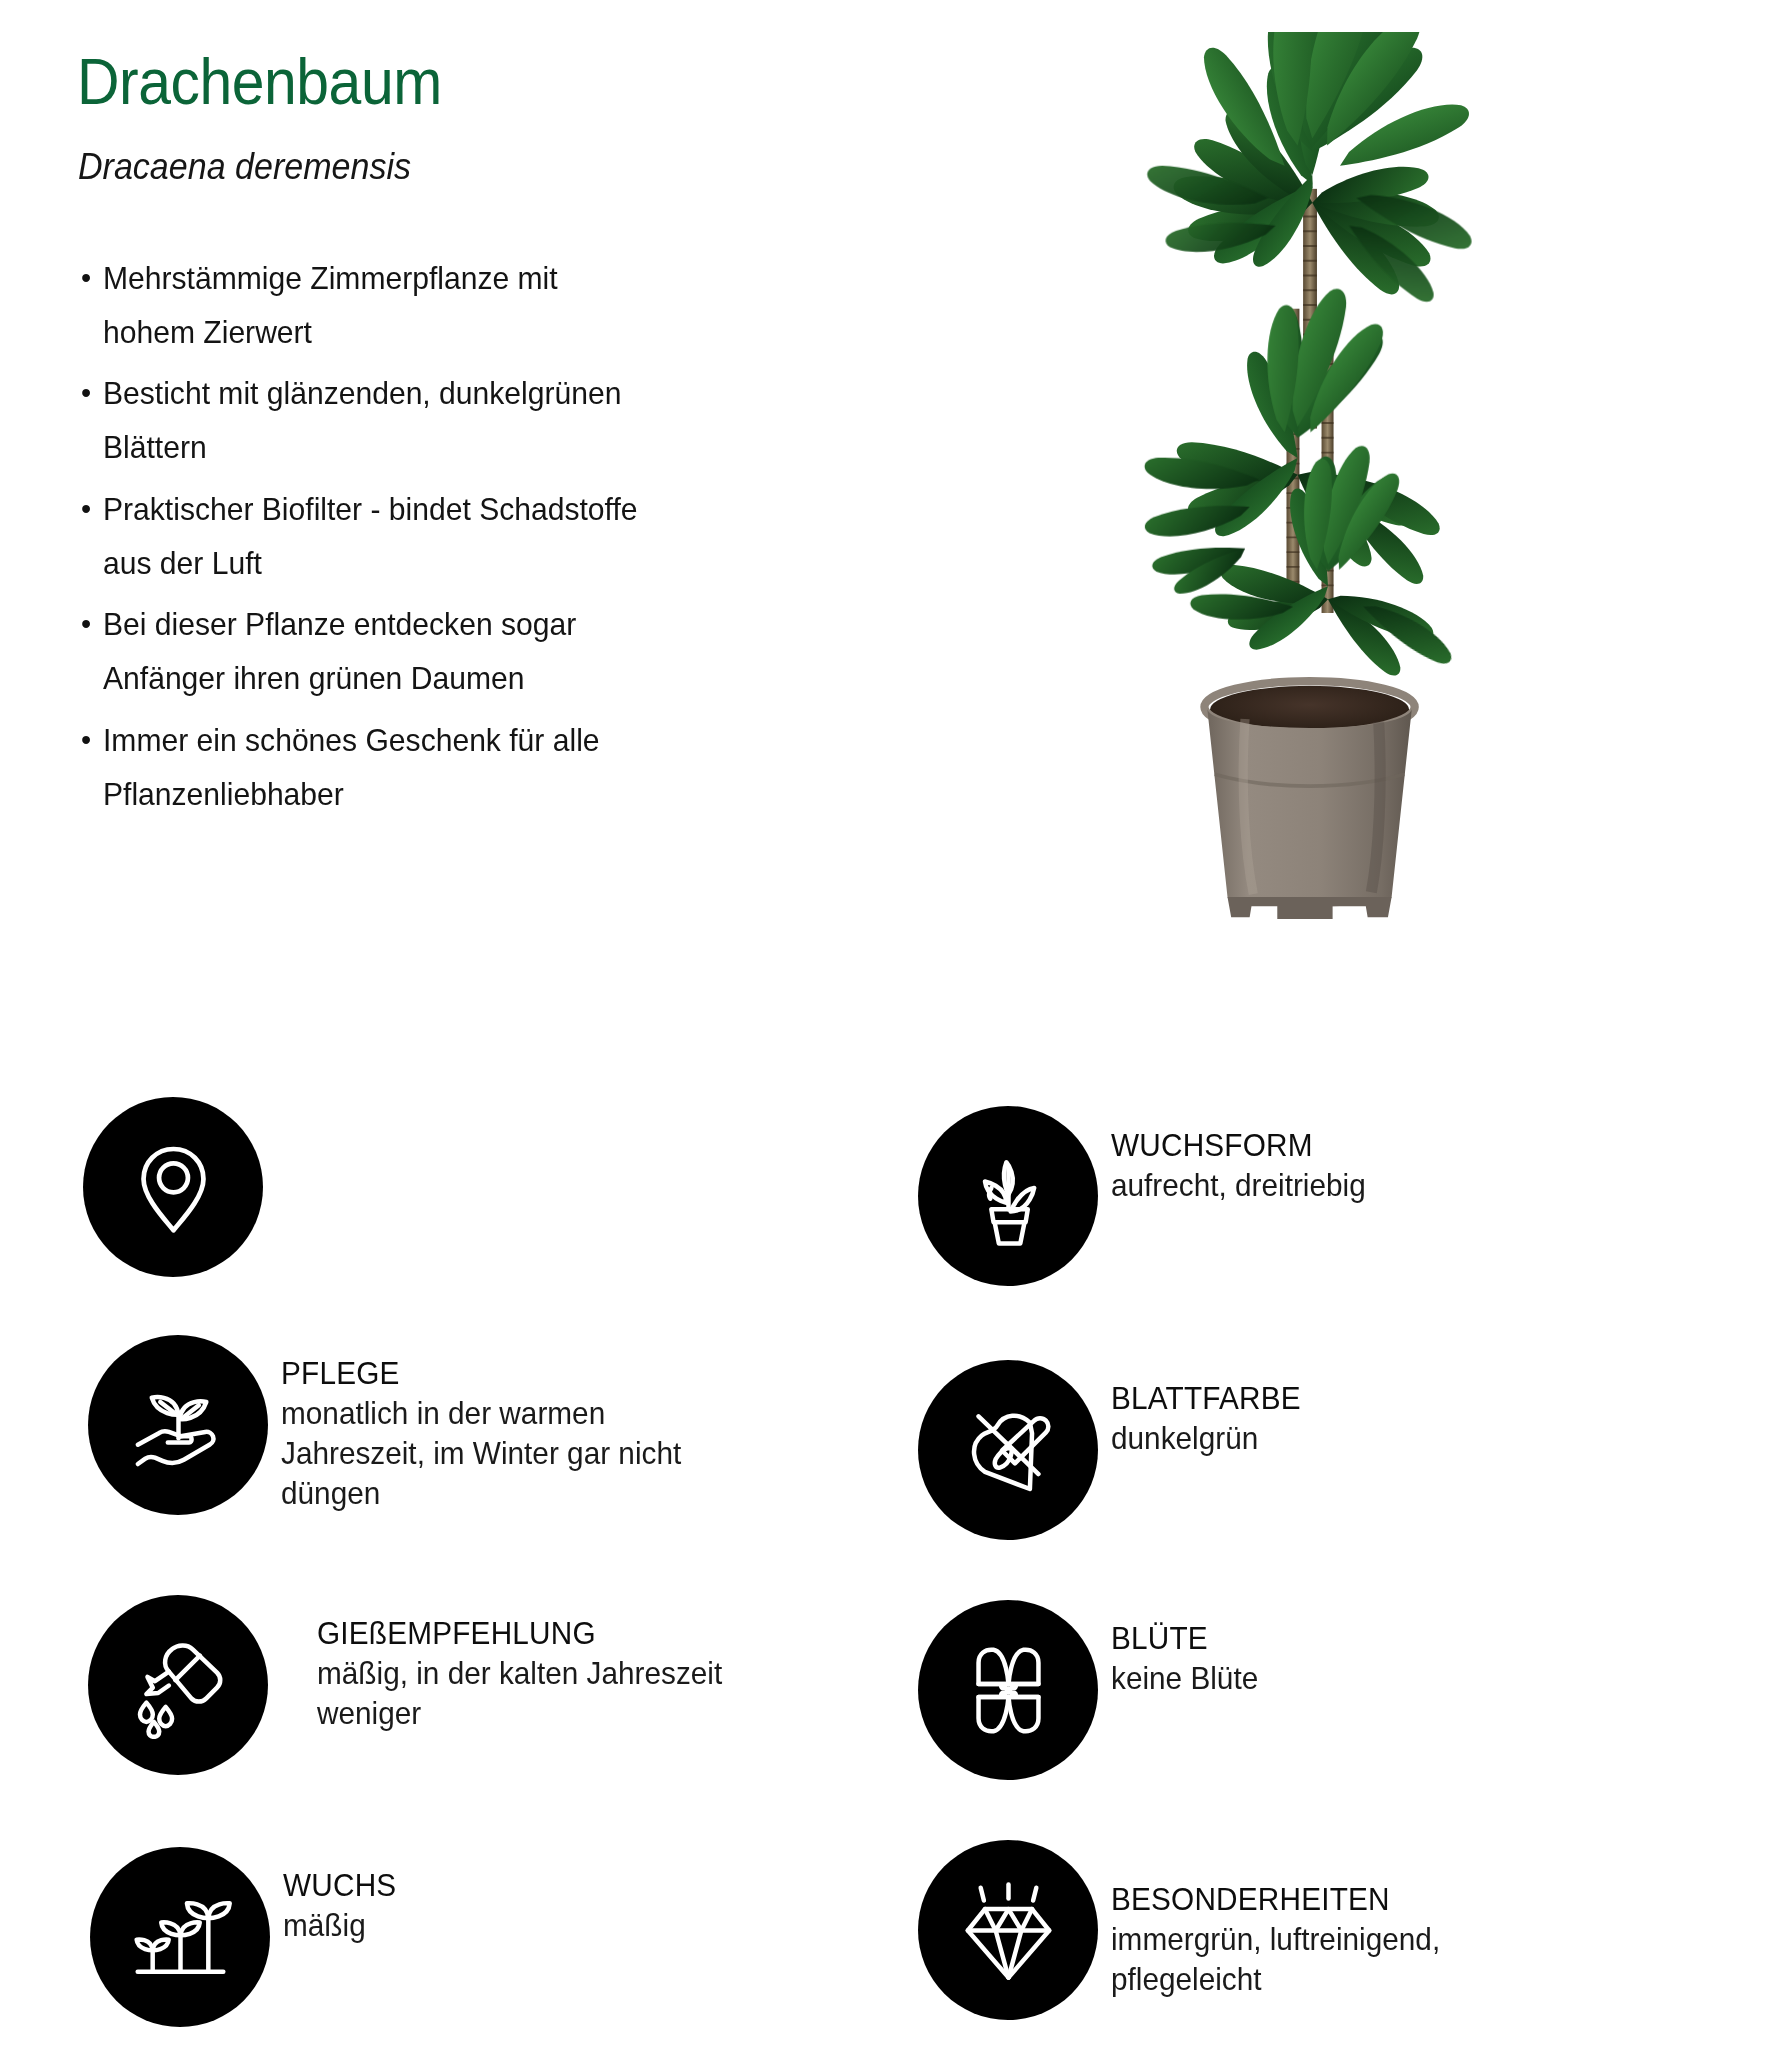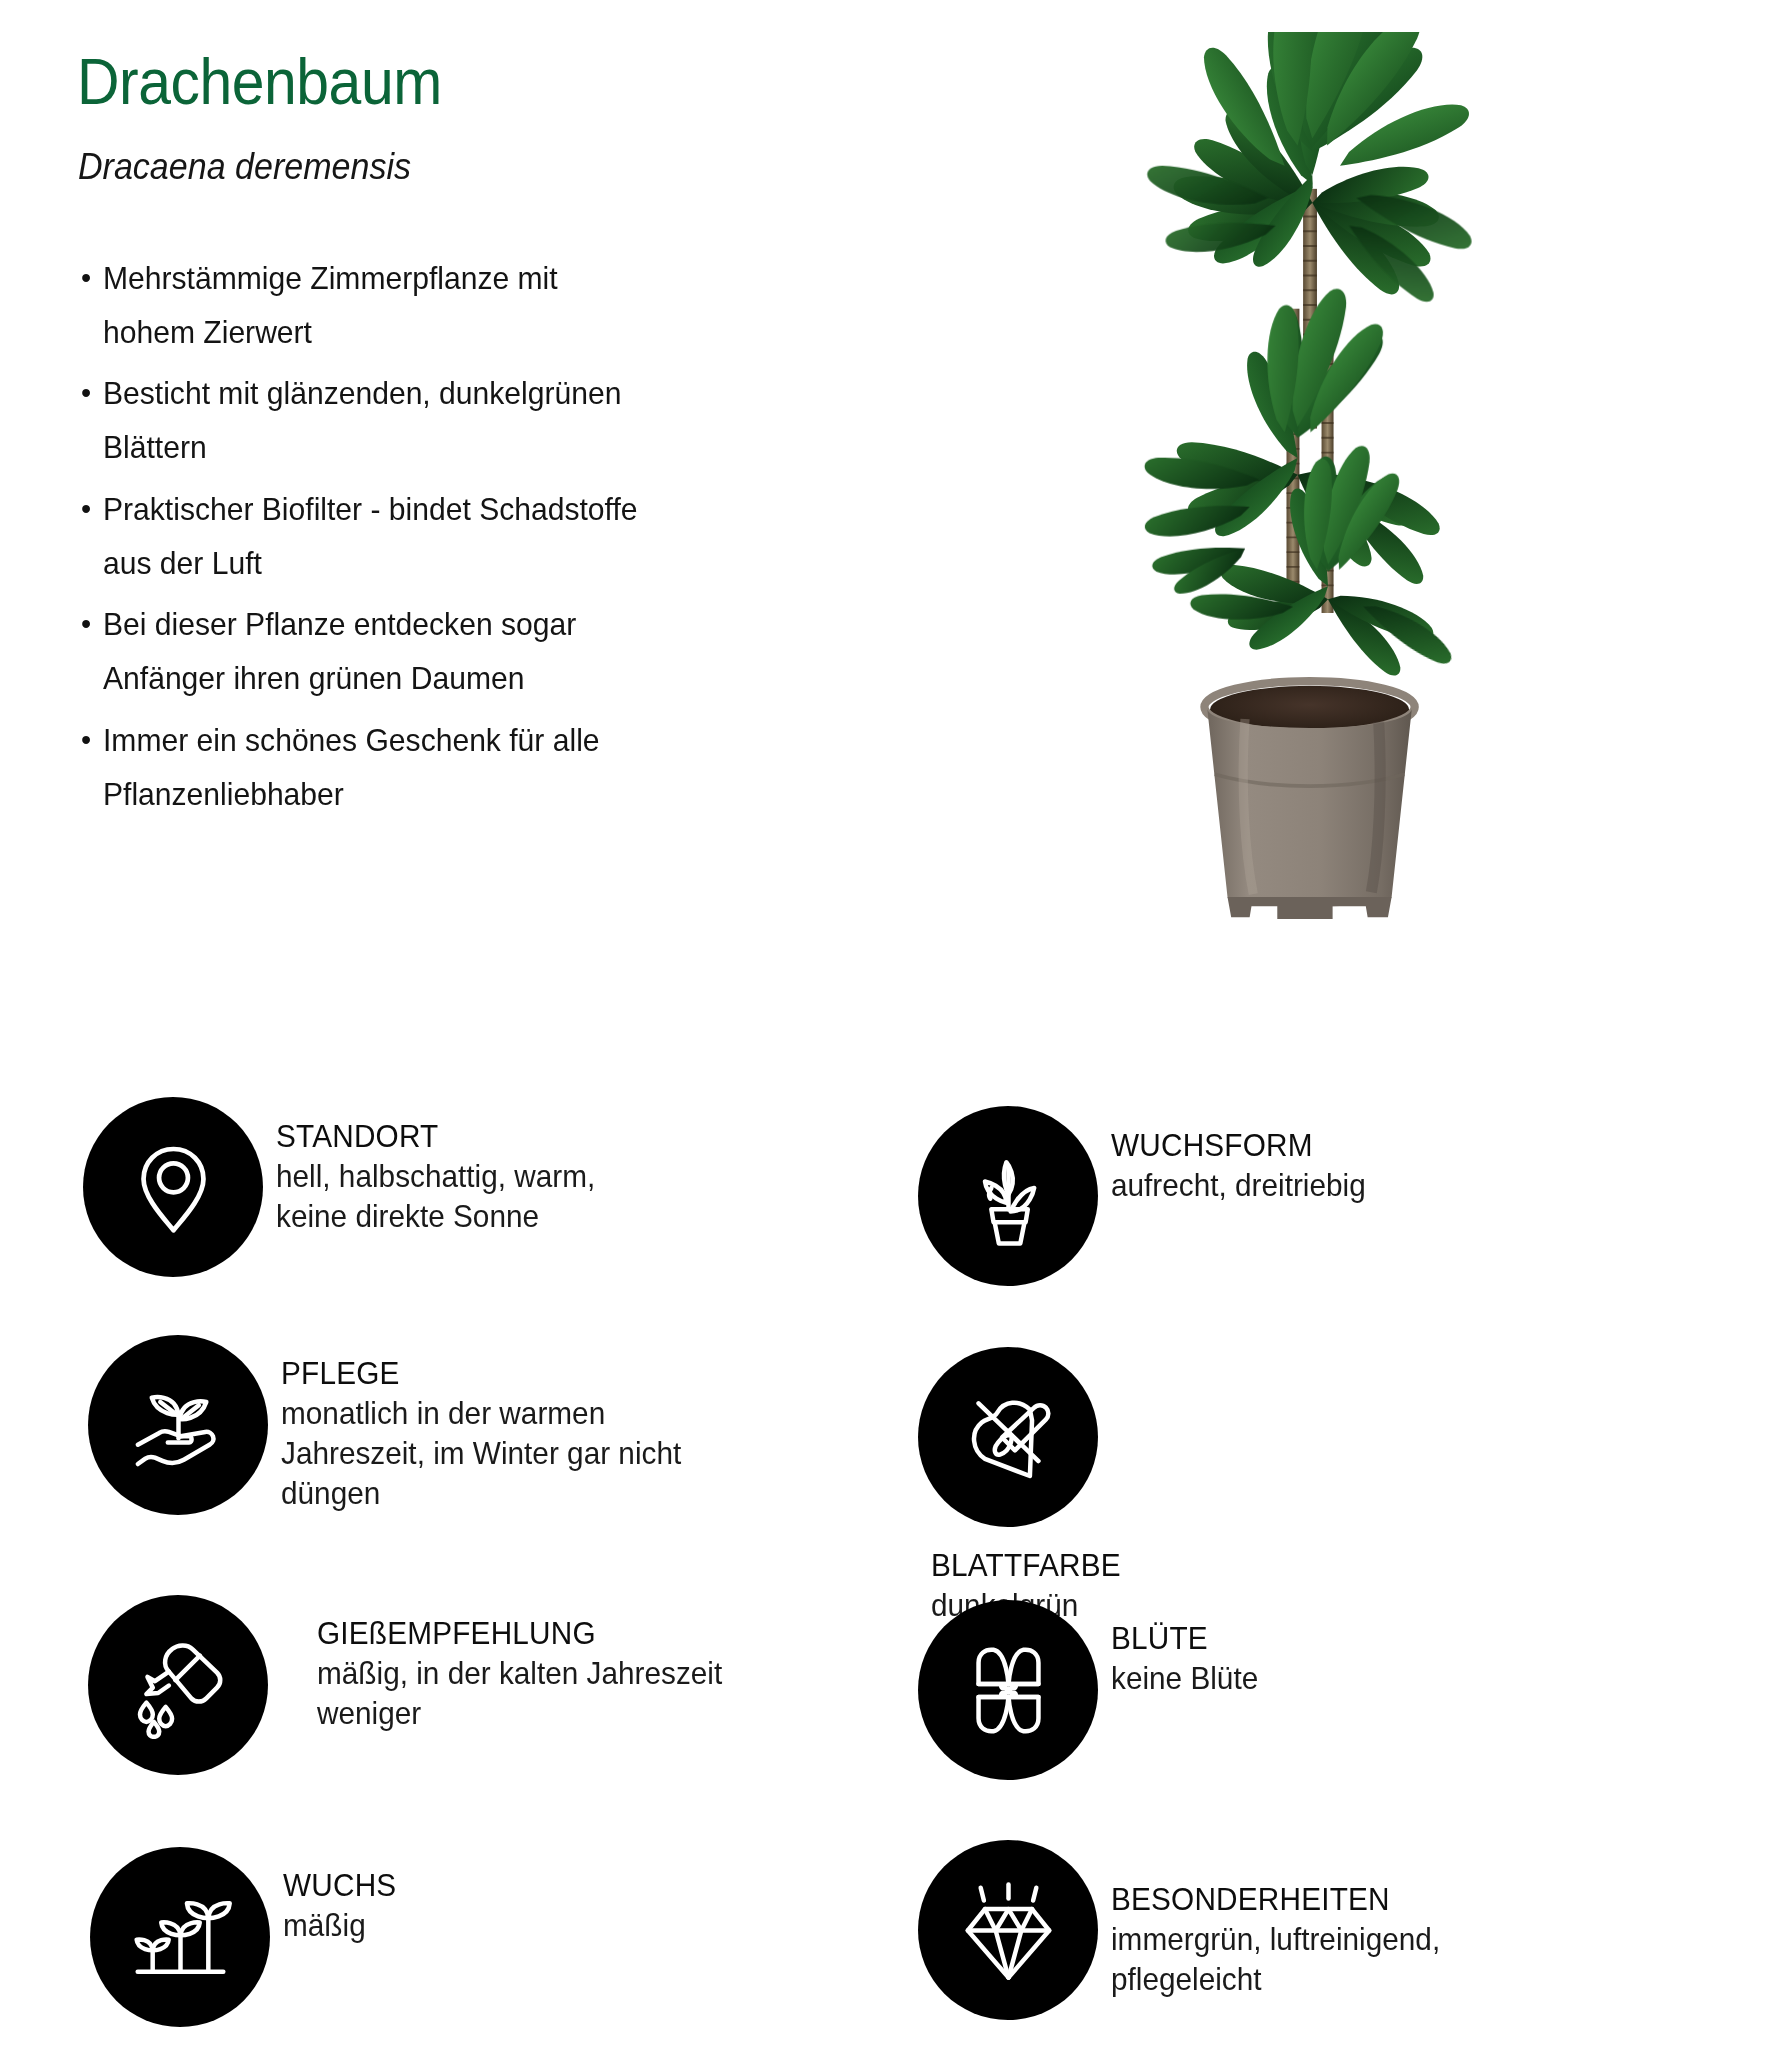--- a/index.html
+++ b/index.html
@@ -284,25 +284,20 @@
 
 <div class="features">
 
   <div class="feat" style="left:83px; top:9.2px;">
     <div class="badge">
       <svg viewBox="0 0 100 100" fill="none" stroke="#ffffff" stroke-width="4.4" stroke-linecap="round" stroke-linejoin="round">
         <path d="M50,14 C34,14 22,26.5 22,42 C22,60 44,82 50,90 C56,82 78,60 78,42 C78,26.5 66,14 50,14 Z"></path>
         <circle cx="50" cy="41" r="13.5"></circle>
       </svg>
     </div>
-    <div class="feat-text">
-      <div class="feat-title">STANDORT</div>
-      <div class="feat-value">hell, halbschattig, warm,
-keine direkte Sonne</div>
-    </div>
   </div>
 
   <div class="feat" style="left:88px; top:247px;">
     <div class="badge">
       <svg viewBox="0 0 100 100" fill="none" stroke="#ffffff" stroke-width="4.2" stroke-linecap="round" stroke-linejoin="round">
         <path d="M50,62 L50,38"></path>
         <path d="M50,40 C50,40 30,41 25,24 C25,24 47,19 50,40 Z"></path>
         <path d="M33,28 L46,38"></path>
         <path d="M51,44 C51,44 70,46 76,28 C76,28 54,23 51,44 Z"></path>
         <path d="M69,31 L55,42"></path>
@@ -368,21 +363,21 @@
         <path d="M34,62 L68,62 L66,74 L36,74 Z"></path>
         <path d="M37,74 L41,94 L61,94 L65,74"></path>
       </svg>
     </div>
     <div class="feat-text">
       <div class="feat-title">WUCHSFORM</div>
       <div class="feat-value">aufrecht, dreitriebig</div>
     </div>
   </div>
 
-  <div class="feat" style="left:918px; top:259px;flex-direction:column;">
+  <div class="feat" style="left:918px; top:272px;">
     <div class="badge">
       <svg viewBox="0 0 100 100" fill="none" stroke="#ffffff" stroke-width="4.2" stroke-linecap="round" stroke-linejoin="round">
         <path d="M70,24 C60,14 46,16 40,26 C36,33 30,32 25,36 C14,45 16,62 28,70 L70,86 L72,34 Z"></path>
         <path d="M38,58 C38,58 45,46 53,48 C53,48 54,62 42,66 C38,67 36,63 38,58 Z"></path>
         <path d="M22,18 L78,72"></path>
         <path d="M44,50 L74,22 C77,19 82,19 85,22 C88,25 88,30 85,33 L56,62 Z"></path>
         <path d="M49,44 L62,57"></path>
       </svg>
     </div>
     <div class="feat-text">

